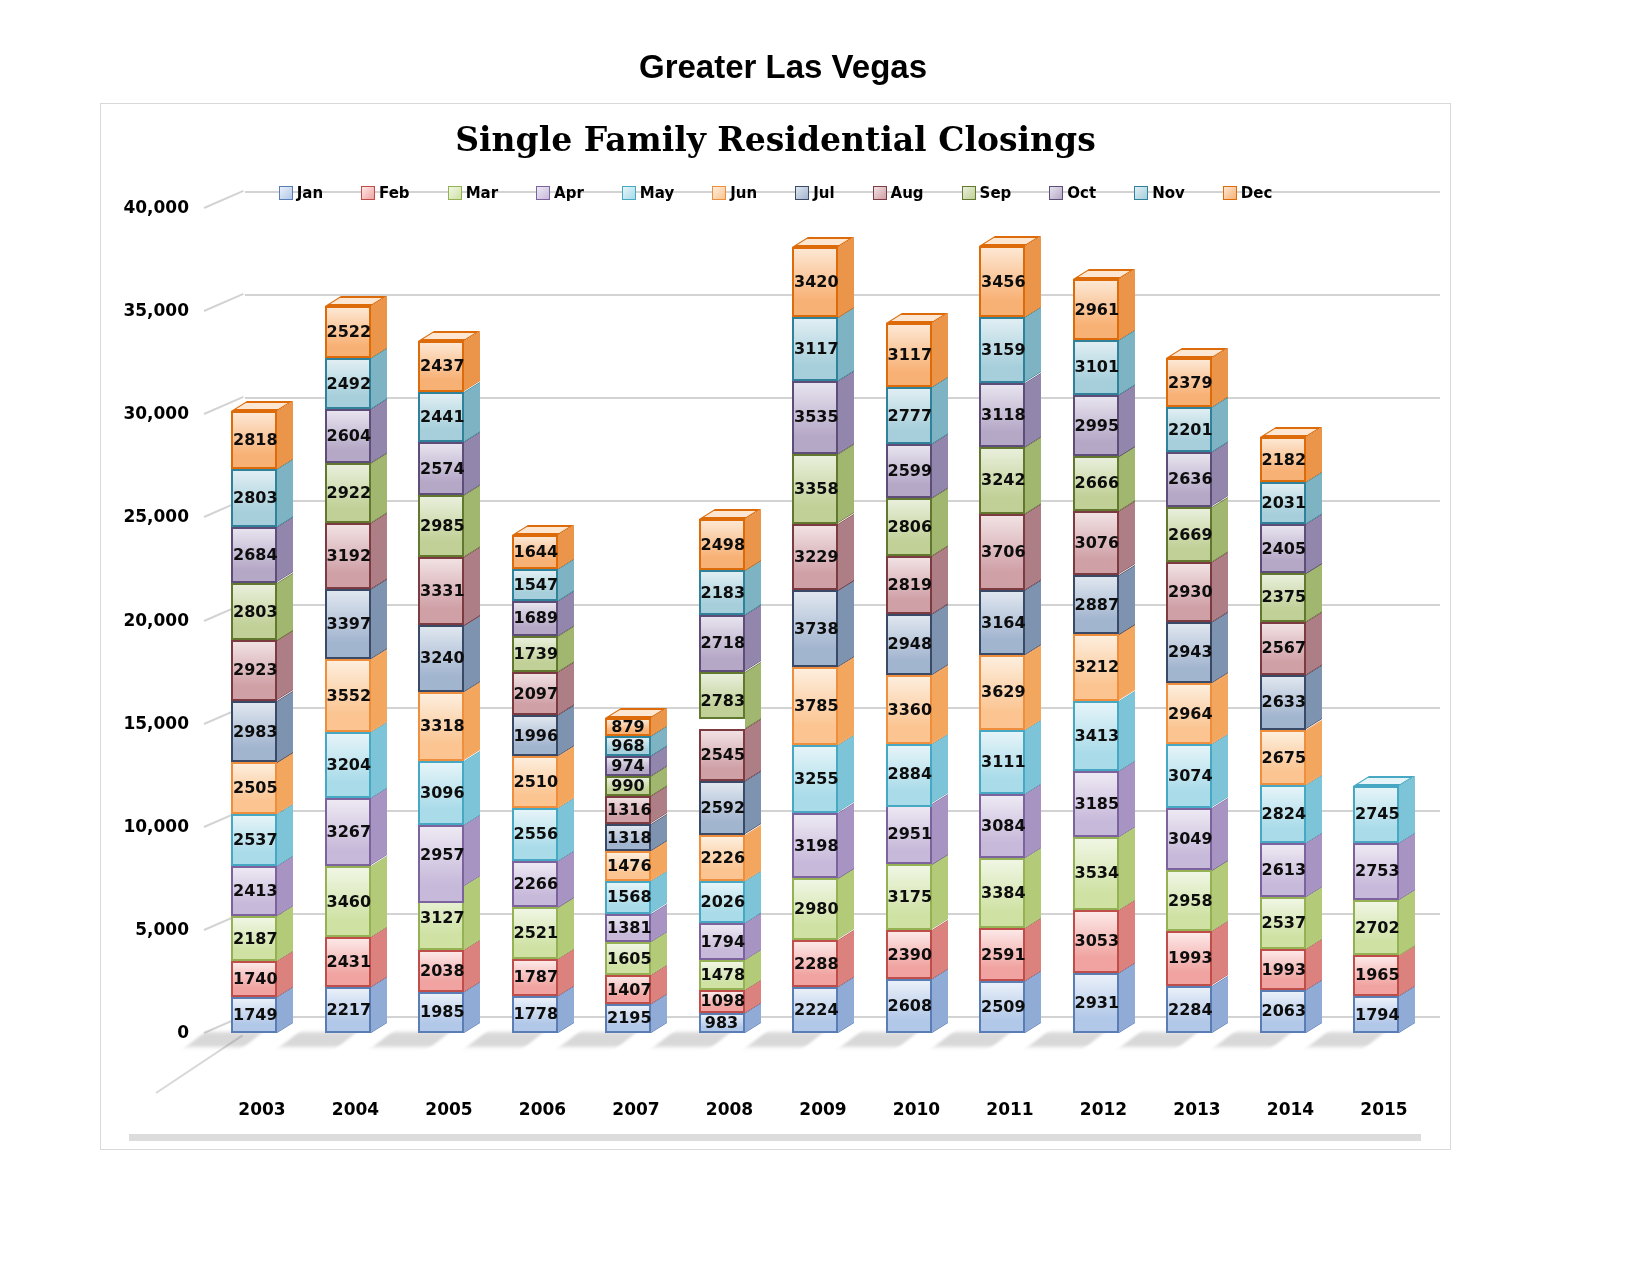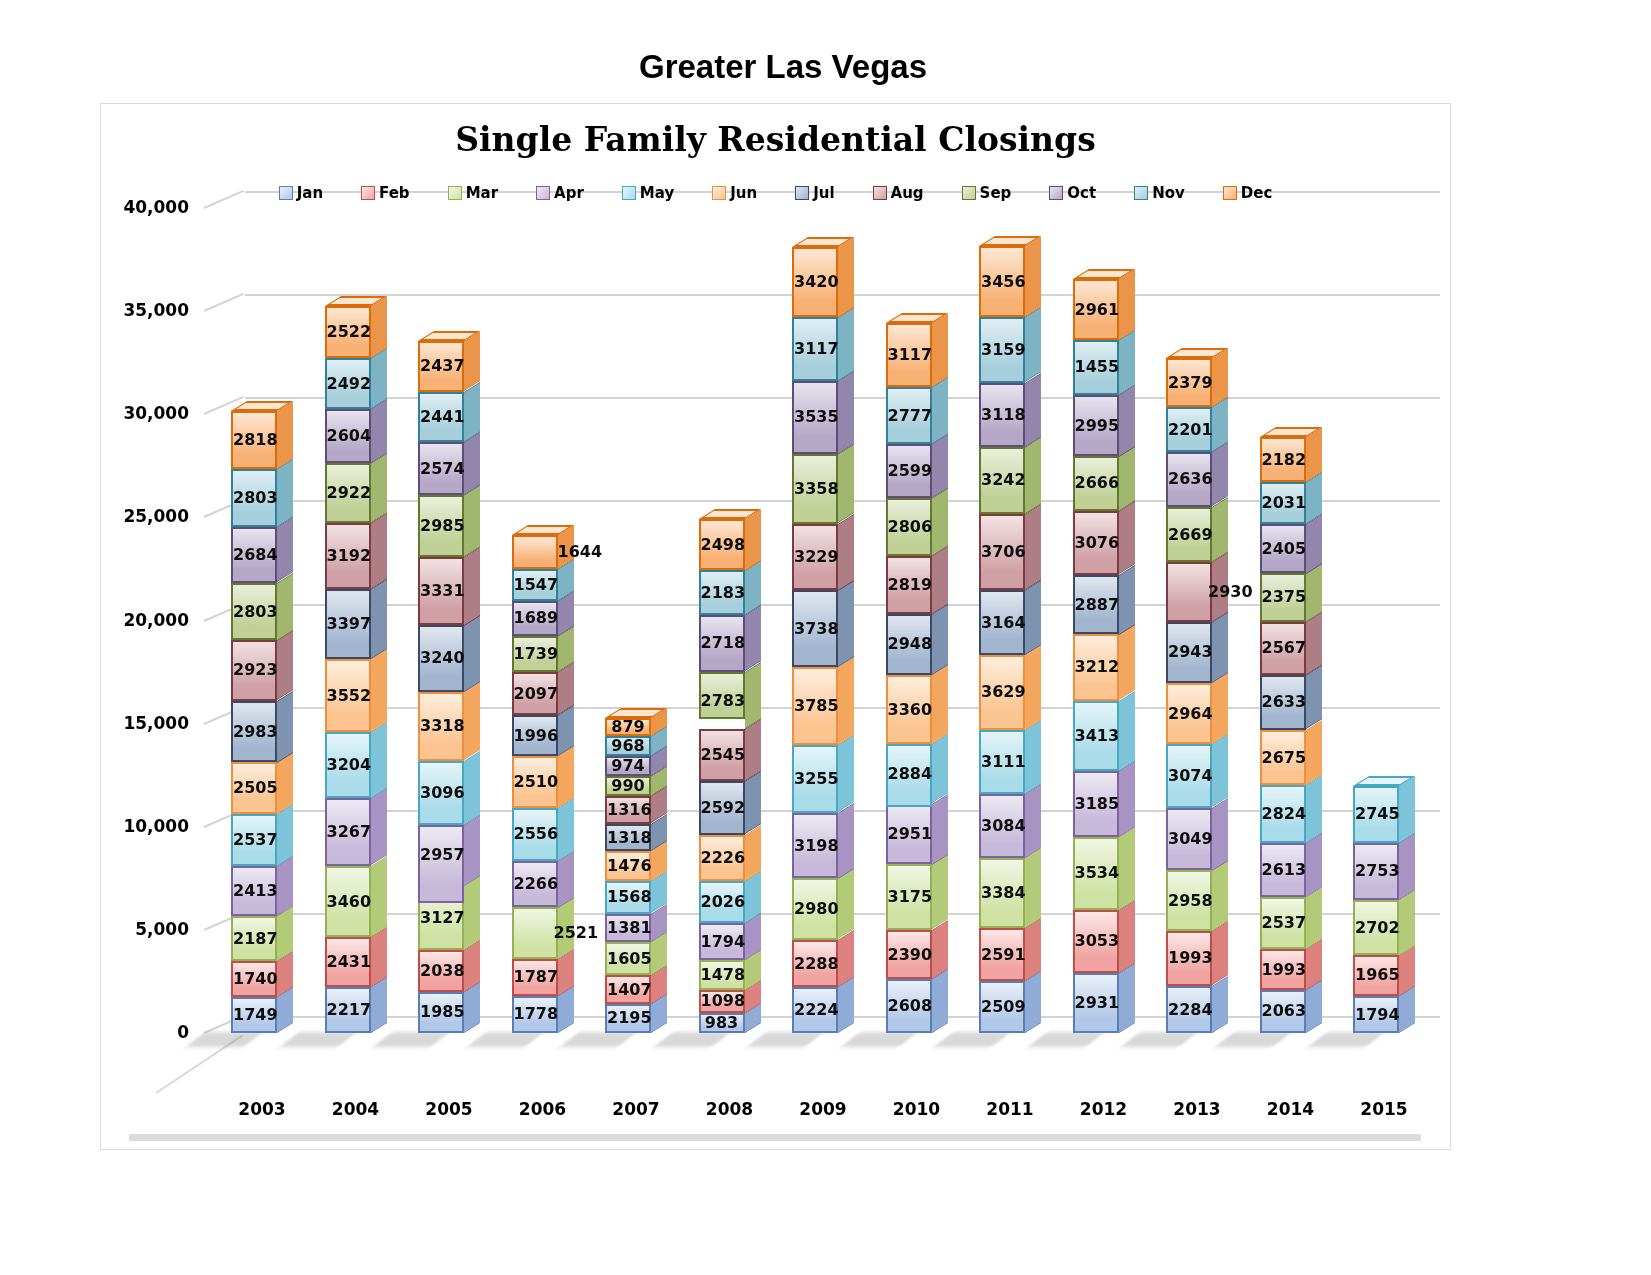--- a/index.html
+++ b/index.html
@@ -285,21 +285,21 @@
         <div class="seg-side" style="left: 456.5px; top: 465.226px; width: 16px; height: 31.9069px; background: linear-gradient(rgb(125, 179, 195) 0%, rgb(125, 179, 195) 100%); border-top: 1px solid rgb(47, 130, 153); border-bottom: 1px solid rgb(47, 130, 153);"></div>
         <div class="seg-side" style="left: 456.5px; top: 431.319px; width: 16px; height: 33.9075px; background: linear-gradient(rgb(234, 149, 73) 0%, rgb(234, 149, 73) 100%); border-top: 1px solid rgb(221, 107, 9); border-bottom: 1px solid rgb(221, 107, 9);"></div>
         <div class="seg-top" style="left: 410.5px; top: 421.319px; width: 46px; height: 10px; background: rgb(253, 231, 211); border: 2px solid rgb(221, 107, 9);"></div>
         <div class="seg-front" style="left: 410.5px; top: 892.329px; width: 46px; height: 36.6713px; background: linear-gradient(rgb(233, 240, 249) 0%, rgb(178, 200, 232) 78%, rgb(178, 200, 232) 100%); border: 2px solid rgb(90, 125, 181);">
           <div class="seg-label" style="line-height: 32.6713px;">1778</div>
         </div>
         <div class="seg-front" style="left: 410.5px; top: 855.472px; width: 46px; height: 36.8569px; background: linear-gradient(rgb(252, 232, 231) 0%, rgb(240, 163, 160) 78%, rgb(240, 163, 160) 100%); border: 2px solid rgb(191, 78, 75);">
           <div class="seg-label" style="line-height: 32.8569px;">1787</div>
         </div>
         <div class="seg-front" style="left: 410.5px; top: 803.476px; width: 46px; height: 51.9956px; background: linear-gradient(rgb(240, 246, 228) 0%, rgb(207, 226, 164) 78%, rgb(207, 226, 164) 100%); border: 2px solid rgb(148, 178, 84);">
-          <div class="seg-label" style="line-height: 47.9956px; padding-left: 40px;">2521</div>
+          <div class="seg-label" style="line-height: 47.9956px;">2521</div>
         </div>
         <div class="seg-front" style="left: 410.5px; top: 756.74px; width: 46px; height: 46.7363px; background: linear-gradient(rgb(237, 233, 243) 0%, rgb(199, 185, 218) 78%, rgb(199, 185, 218) 100%); border: 2px solid rgb(125, 99, 158);">
           <div class="seg-label" style="line-height: 42.7363px;">2266</div>
         </div>
         <div class="seg-front" style="left: 410.5px; top: 704.023px; width: 46px; height: 52.7175px; background: linear-gradient(rgb(229, 244, 248) 0%, rgb(169, 219, 233) 78%, rgb(169, 219, 233) 100%); border: 2px solid rgb(70, 168, 194);">
           <div class="seg-label" style="line-height: 48.7175px;">2556</div>
         </div>
         <div class="seg-front" style="left: 410.5px; top: 652.254px; width: 46px; height: 51.7688px; background: linear-gradient(rgb(253, 238, 221) 0%, rgb(251, 196, 144) 78%, rgb(251, 196, 144) 100%); border: 2px solid rgb(239, 143, 61);">
           <div class="seg-label" style="line-height: 47.7688px;">2510</div>
         </div>
@@ -312,21 +312,21 @@
         <div class="seg-front" style="left: 410.5px; top: 531.969px; width: 46px; height: 35.8669px; background: linear-gradient(rgb(233, 239, 219) 0%, rgb(192, 208, 150) 78%, rgb(192, 208, 150) 100%); border: 2px solid rgb(98, 120, 47);">
           <div class="seg-label" style="line-height: 31.8669px;">1739</div>
         </div>
         <div class="seg-front" style="left: 410.5px; top: 497.133px; width: 46px; height: 34.8356px; background: linear-gradient(rgb(231, 227, 238) 0%, rgb(181, 168, 199) 78%, rgb(181, 168, 199) 100%); border: 2px solid rgb(93, 77, 120);">
           <div class="seg-label" style="line-height: 30.8356px;">1689</div>
         </div>
         <div class="seg-front" style="left: 410.5px; top: 465.226px; width: 46px; height: 31.9069px; background: linear-gradient(rgb(224, 238, 243) 0%, rgb(166, 207, 219) 78%, rgb(166, 207, 219) 100%); border: 2px solid rgb(47, 130, 153);">
           <div class="seg-label" style="line-height: 27.9069px;">1547</div>
         </div>
         <div class="seg-front" style="left: 410.5px; top: 431.319px; width: 46px; height: 33.9075px; background: linear-gradient(rgb(253, 231, 211) 0%, rgb(248, 177, 117) 78%, rgb(248, 177, 117) 100%); border: 2px solid rgb(221, 107, 9);">
-          <div class="seg-label" style="line-height: 29.9075px; padding-left: 44px;">1644</div>
+          <div class="seg-label" style="line-height: 29.9075px;">1644</div>
         </div>
         <div class="xlab" style="left: 396.5px; top: 995px; width: 90px;">2006</div>
         <div class="bar-shadow" style="left: 478px; top: 928px;"></div>
         <div class="seg-side" style="left: 550px; top: 900.187px; width: 16px; height: 28.8131px; background: linear-gradient(rgb(143, 171, 214) 0%, rgb(143, 171, 214) 100%); border-top: 1px solid rgb(90, 125, 181); border-bottom: 1px solid rgb(90, 125, 181);"></div>
         <div class="seg-side" style="left: 550px; top: 871.168px; width: 16px; height: 29.0194px; background: linear-gradient(rgb(219, 130, 127) 0%, rgb(219, 130, 127) 100%); border-top: 1px solid rgb(191, 78, 75); border-bottom: 1px solid rgb(191, 78, 75);"></div>
         <div class="seg-side" style="left: 550px; top: 838.064px; width: 16px; height: 33.1031px; background: linear-gradient(rgb(179, 203, 121) 0%, rgb(179, 203, 121) 100%); border-top: 1px solid rgb(148, 178, 84); border-bottom: 1px solid rgb(148, 178, 84);"></div>
         <div class="seg-side" style="left: 550px; top: 809.581px; width: 16px; height: 28.4831px; background: linear-gradient(rgb(168, 148, 194) 0%, rgb(168, 148, 194) 100%); border-top: 1px solid rgb(125, 99, 158); border-bottom: 1px solid rgb(125, 99, 158);"></div>
         <div class="seg-side" style="left: 550px; top: 777.241px; width: 16px; height: 32.34px; background: linear-gradient(rgb(126, 196, 216) 0%, rgb(126, 196, 216) 100%); border-top: 1px solid rgb(70, 168, 194); border-bottom: 1px solid rgb(70, 168, 194);"></div>
         <div class="seg-side" style="left: 550px; top: 746.799px; width: 16px; height: 30.4425px; background: linear-gradient(rgb(242, 166, 94) 0%, rgb(242, 166, 94) 100%); border-top: 1px solid rgb(239, 143, 61); border-bottom: 1px solid rgb(239, 143, 61);"></div>
         <div class="seg-side" style="left: 550px; top: 719.615px; width: 16px; height: 27.1837px; background: linear-gradient(rgb(126, 147, 175) 0%, rgb(126, 147, 175) 100%); border-top: 1px solid rgb(58, 74, 102); border-bottom: 1px solid rgb(58, 74, 102);"></div>
@@ -615,21 +615,21 @@
         <div class="seg-front" style="left: 971.5px; top: 407.373px; width: 46px; height: 63.4425px; background: linear-gradient(rgb(241, 225, 227) 0%, rgb(207, 160, 166) 78%, rgb(207, 160, 166) 100%); border: 2px solid rgb(124, 58, 65);">
           <div class="seg-label" style="line-height: 59.4425px;">3076</div>
         </div>
         <div class="seg-front" style="left: 971.5px; top: 352.387px; width: 46px; height: 54.9863px; background: linear-gradient(rgb(233, 239, 219) 0%, rgb(192, 208, 150) 78%, rgb(192, 208, 150) 100%); border: 2px solid rgb(98, 120, 47);">
           <div class="seg-label" style="line-height: 50.9863px;">2666</div>
         </div>
         <div class="seg-front" style="left: 971.5px; top: 290.615px; width: 46px; height: 61.7719px; background: linear-gradient(rgb(231, 227, 238) 0%, rgb(181, 168, 199) 78%, rgb(181, 168, 199) 100%); border: 2px solid rgb(93, 77, 120);">
           <div class="seg-label" style="line-height: 57.7719px;">2995</div>
         </div>
         <div class="seg-front" style="left: 971.5px; top: 235.732px; width: 46px; height: 54.8831px; background: linear-gradient(rgb(224, 238, 243) 0%, rgb(166, 207, 219) 78%, rgb(166, 207, 219) 100%); border: 2px solid rgb(47, 130, 153);">
-          <div class="seg-label" style="line-height: 50.8831px;">1455</div>
+          <div class="seg-label" style="line-height: 50.8831px;">3101</div>
         </div>
         <div class="seg-front" style="left: 971.5px; top: 174.661px; width: 46px; height: 61.0706px; background: linear-gradient(rgb(253, 231, 211) 0%, rgb(248, 177, 117) 78%, rgb(248, 177, 117) 100%); border: 2px solid rgb(221, 107, 9);">
           <div class="seg-label" style="line-height: 57.0706px;">2961</div>
         </div>
         <div class="xlab" style="left: 957.5px; top: 995px; width: 90px;">2012</div>
         <div class="bar-shadow" style="left: 1039px; top: 928px;"></div>
         <div class="seg-side" style="left: 1111px; top: 881.893px; width: 16px; height: 47.1075px; background: linear-gradient(rgb(143, 171, 214) 0%, rgb(143, 171, 214) 100%); border-top: 1px solid rgb(90, 125, 181); border-bottom: 1px solid rgb(90, 125, 181);"></div>
         <div class="seg-side" style="left: 1111px; top: 827.463px; width: 16px; height: 54.4294px; background: linear-gradient(rgb(219, 130, 127) 0%, rgb(219, 130, 127) 100%); border-top: 1px solid rgb(191, 78, 75); border-bottom: 1px solid rgb(191, 78, 75);"></div>
         <div class="seg-side" style="left: 1111px; top: 766.454px; width: 16px; height: 61.0088px; background: linear-gradient(rgb(179, 203, 121) 0%, rgb(179, 203, 121) 100%); border-top: 1px solid rgb(148, 178, 84); border-bottom: 1px solid rgb(148, 178, 84);"></div>
         <div class="seg-side" style="left: 1111px; top: 703.569px; width: 16px; height: 62.8856px; background: linear-gradient(rgb(168, 148, 194) 0%, rgb(168, 148, 194) 100%); border-top: 1px solid rgb(125, 99, 158); border-bottom: 1px solid rgb(125, 99, 158);"></div>
@@ -657,21 +657,21 @@
         <div class="seg-front" style="left: 1065px; top: 640.168px; width: 46px; height: 63.4013px; background: linear-gradient(rgb(229, 244, 248) 0%, rgb(169, 219, 233) 78%, rgb(169, 219, 233) 100%); border: 2px solid rgb(70, 168, 194);">
           <div class="seg-label" style="line-height: 59.4013px;">3074</div>
         </div>
         <div class="seg-front" style="left: 1065px; top: 579.035px; width: 46px; height: 61.1325px; background: linear-gradient(rgb(253, 238, 221) 0%, rgb(251, 196, 144) 78%, rgb(251, 196, 144) 100%); border: 2px solid rgb(239, 143, 61);">
           <div class="seg-label" style="line-height: 57.1325px;">2964</div>
         </div>
         <div class="seg-front" style="left: 1065px; top: 518.336px; width: 46px; height: 60.6994px; background: linear-gradient(rgb(223, 230, 239) 0%, rgb(162, 181, 207) 78%, rgb(162, 181, 207) 100%); border: 2px solid rgb(58, 74, 102);">
           <div class="seg-label" style="line-height: 56.6994px;">2943</div>
         </div>
         <div class="seg-front" style="left: 1065px; top: 457.904px; width: 46px; height: 60.4313px; background: linear-gradient(rgb(241, 225, 227) 0%, rgb(207, 160, 166) 78%, rgb(207, 160, 166) 100%); border: 2px solid rgb(124, 58, 65);">
-          <div class="seg-label" style="line-height: 56.4313px; margin-left: 40px;">2930</div>
+          <div class="seg-label" style="line-height: 56.4313px;">2930</div>
         </div>
         <div class="seg-front" style="left: 1065px; top: 402.856px; width: 46px; height: 55.0481px; background: linear-gradient(rgb(233, 239, 219) 0%, rgb(192, 208, 150) 78%, rgb(192, 208, 150) 100%); border: 2px solid rgb(98, 120, 47);">
           <div class="seg-label" style="line-height: 51.0481px;">2669</div>
         </div>
         <div class="seg-front" style="left: 1065px; top: 348.489px; width: 46px; height: 54.3675px; background: linear-gradient(rgb(231, 227, 238) 0%, rgb(181, 168, 199) 78%, rgb(181, 168, 199) 100%); border: 2px solid rgb(93, 77, 120);">
           <div class="seg-label" style="line-height: 50.3675px;">2636</div>
         </div>
         <div class="seg-front" style="left: 1065px; top: 303.093px; width: 46px; height: 45.3956px; background: linear-gradient(rgb(224, 238, 243) 0%, rgb(166, 207, 219) 78%, rgb(166, 207, 219) 100%); border: 2px solid rgb(47, 130, 153);">
           <div class="seg-label" style="line-height: 41.3956px;">2201</div>
         </div>

